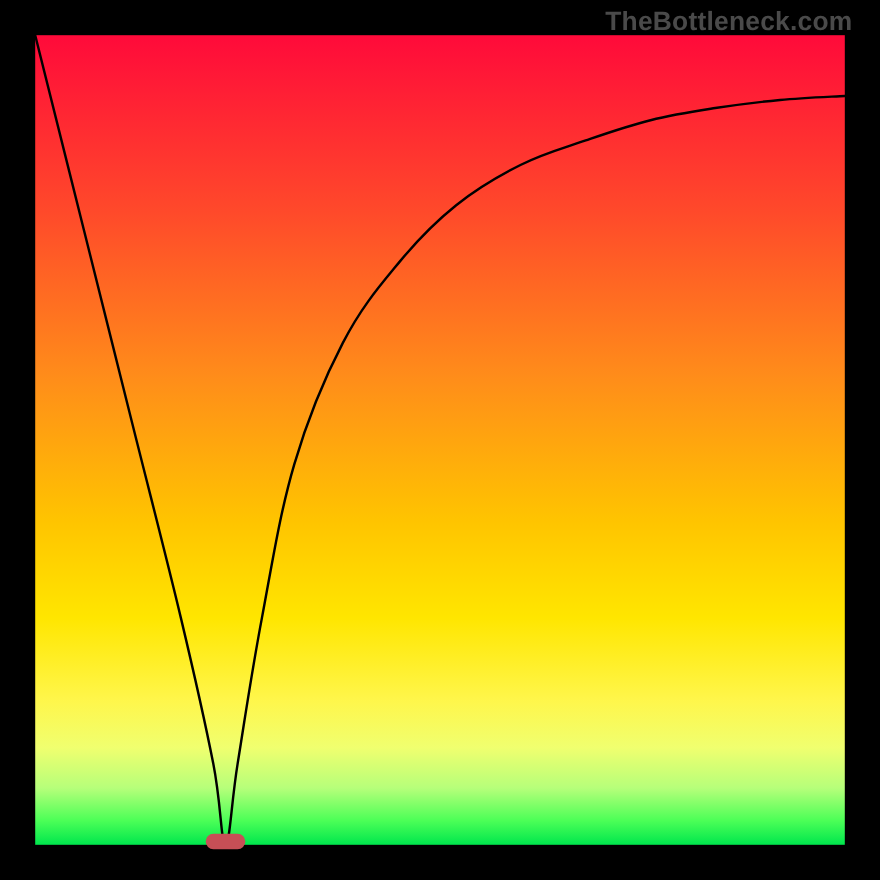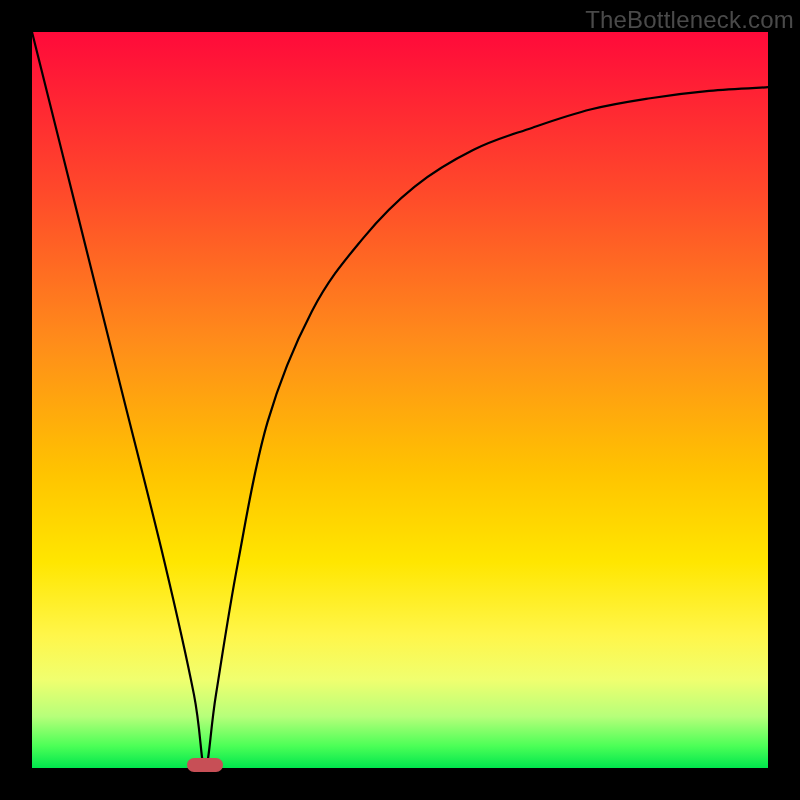--- a/index.html
+++ b/index.html
@@ -36,23 +36,23 @@
       #fff64a 82%,
       #f0ff6f 88%,
       #b6ff7a 93%,
       #4cff57 97%,
       #00e64d 100%
     );
   }
   .watermark {
     position: absolute;
     top: 6px;
-    right: 6px;
+    right: 25px;
     font-size: 24px;
-    font-weight: 400;
+    font-weight: 700;
     color: #4a4a4a;
     letter-spacing: 0.2px;
     user-select: none;
   }
   svg.curve {
     position: absolute;
     top: 0;
     left: 0;
     width: 736px;
     height: 736px;

